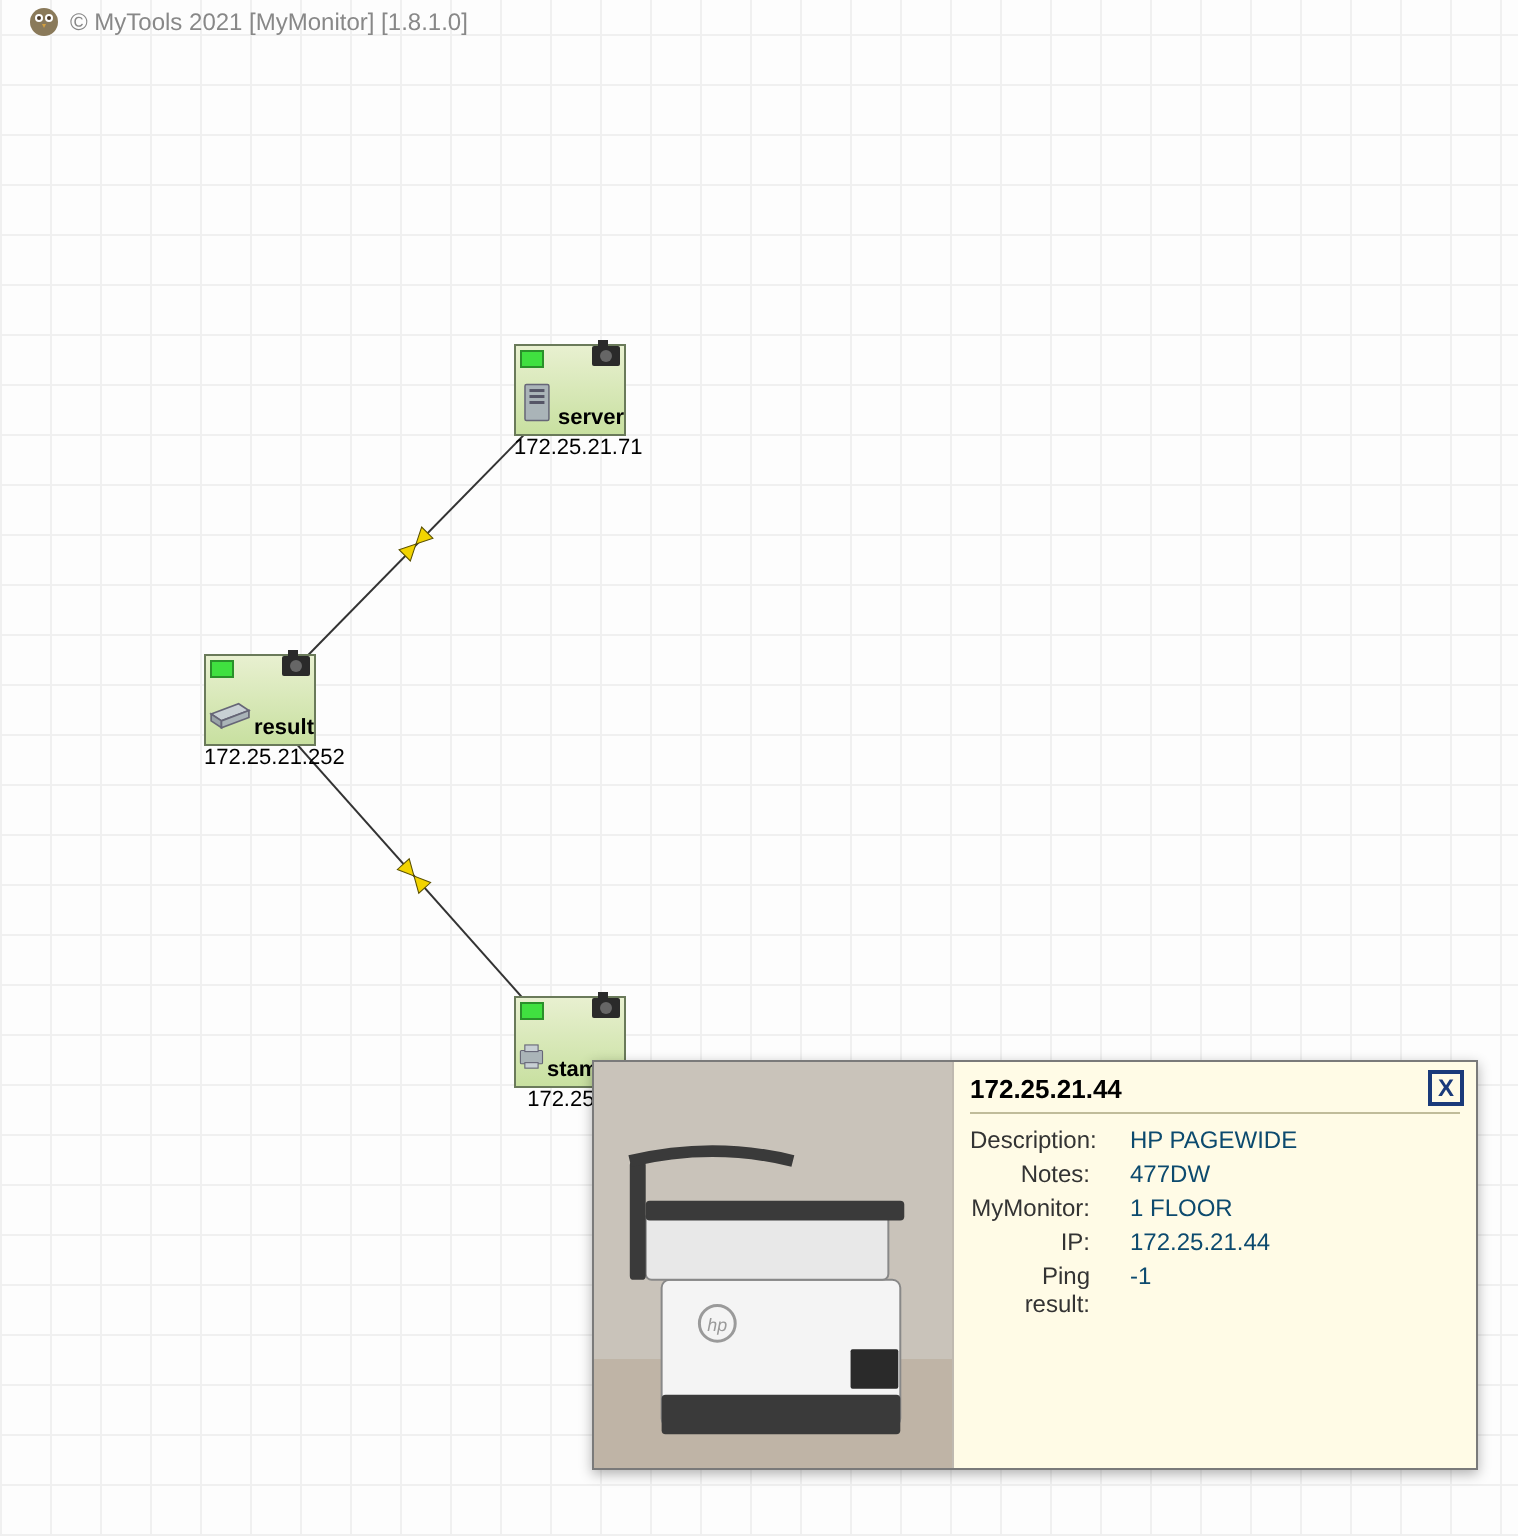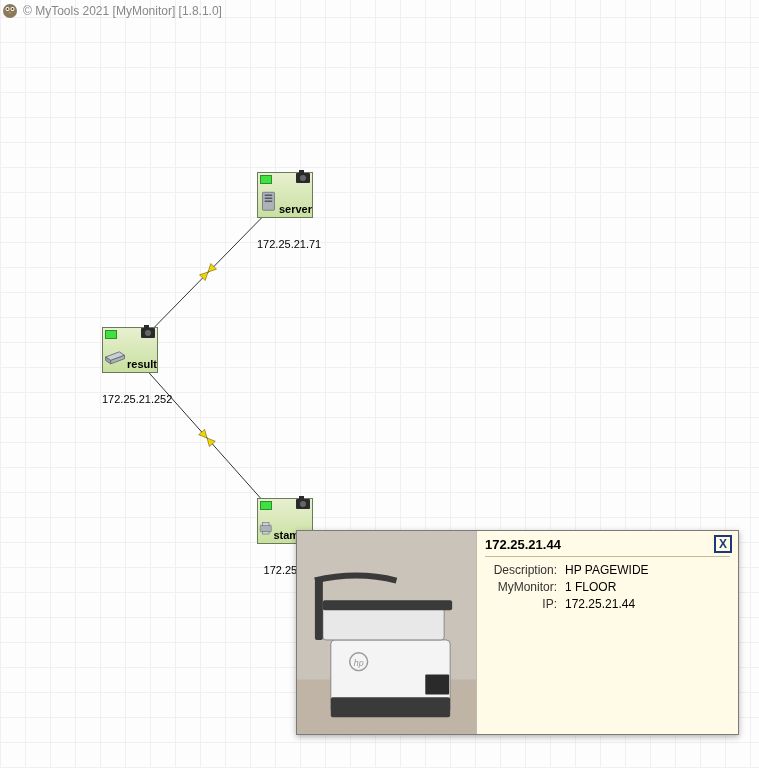--- a/index.html
+++ b/index.html
@@ -15,21 +15,21 @@
     .grid-bg {
       position: absolute;
       inset: 0;
       background-image:
         repeating-linear-gradient(0deg, #f0f0f0 0, #f0f0f0 1px, transparent 1px, transparent 25px),
         repeating-linear-gradient(90deg, #f0f0f0 0, #f0f0f0 1px, transparent 1px, transparent 25px);
     }
     .titlebar {
       position: absolute;
       top: 3px;
-      left: 2px;
+      left: 14px;
       display: flex;
       align-items: center;
       gap: 5px;
       z-index: 10;
     }
     .titlebar-icon {
       width: 16px;
       height: 16px;
     }
     .titlebar-text {
@@ -101,21 +101,21 @@
     }
     .node-label {
       font-weight: bold;
       font-size: 11px;
       color: #000;
       line-height: 1;
     }
     .node-ip {
       font-size: 11px;
       color: #000;
-      margin-top: 20px;
+      margin-top: 0;
       white-space: nowrap;
     }
     .dev-body {
       width: 28px;
       height: 30px;
       margin-bottom: -2px;
     }
 
     
     .tooltip {
@@ -165,25 +165,25 @@
       cursor: pointer;
     }
     .tooltip-row {
       display: flex;
       font-size: 12px;
       margin-bottom: 3px;
     }
     .tooltip-key {
       width: 80px;
       text-align: right;
-      padding-right: 8px;
+      padding-right: 20px;
       color: #333;
     }
     .tooltip-val {
-      color: #000000;
+      color: #0c4a6e;
     }
   </style>
 </head>
 <body>
 
 <div class="grid-bg"></div>
 
 <div class="titlebar">
   <span class="titlebar-icon">
     <svg viewBox="0 0 16 16">
@@ -277,21 +277,29 @@
     </svg>
   </div>
   <div class="tooltip-info">
     <div class="tooltip-title">172.25.21.44</div>
     <div class="tooltip-close">X</div>
     <div class="tooltip-row">
       <div class="tooltip-key">Description:</div>
       <div class="tooltip-val">HP PAGEWIDE</div>
     </div>
     <div class="tooltip-row">
+      <div class="tooltip-key">Notes:</div>
+      <div class="tooltip-val">477DW</div>
+    </div>
+    <div class="tooltip-row">
       <div class="tooltip-key">MyMonitor:</div>
       <div class="tooltip-val">1 FLOOR</div>
     </div>
     <div class="tooltip-row">
       <div class="tooltip-key">IP:</div>
       <div class="tooltip-val">172.25.21.44</div>
     </div>
+    <div class="tooltip-row">
+      <div class="tooltip-key">Ping result:</div>
+      <div class="tooltip-val">-1</div>
+    </div>
   </div>
 </div>
 
 </body></html>

